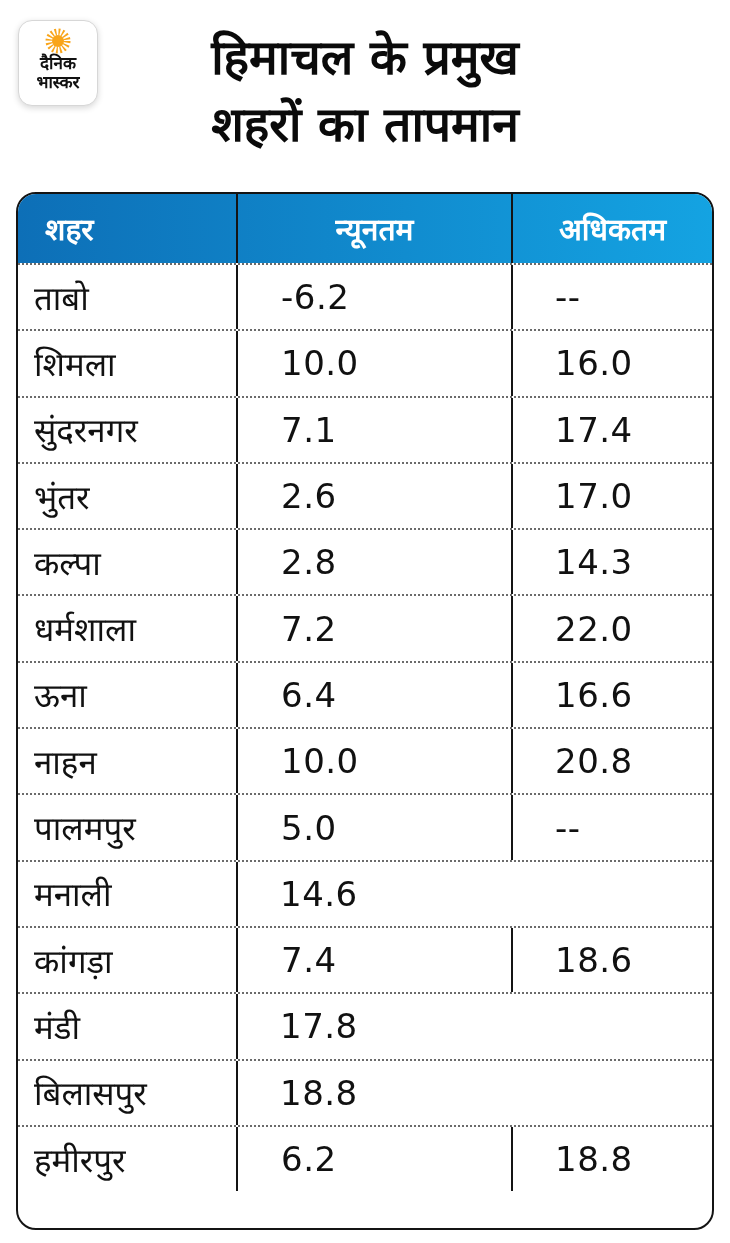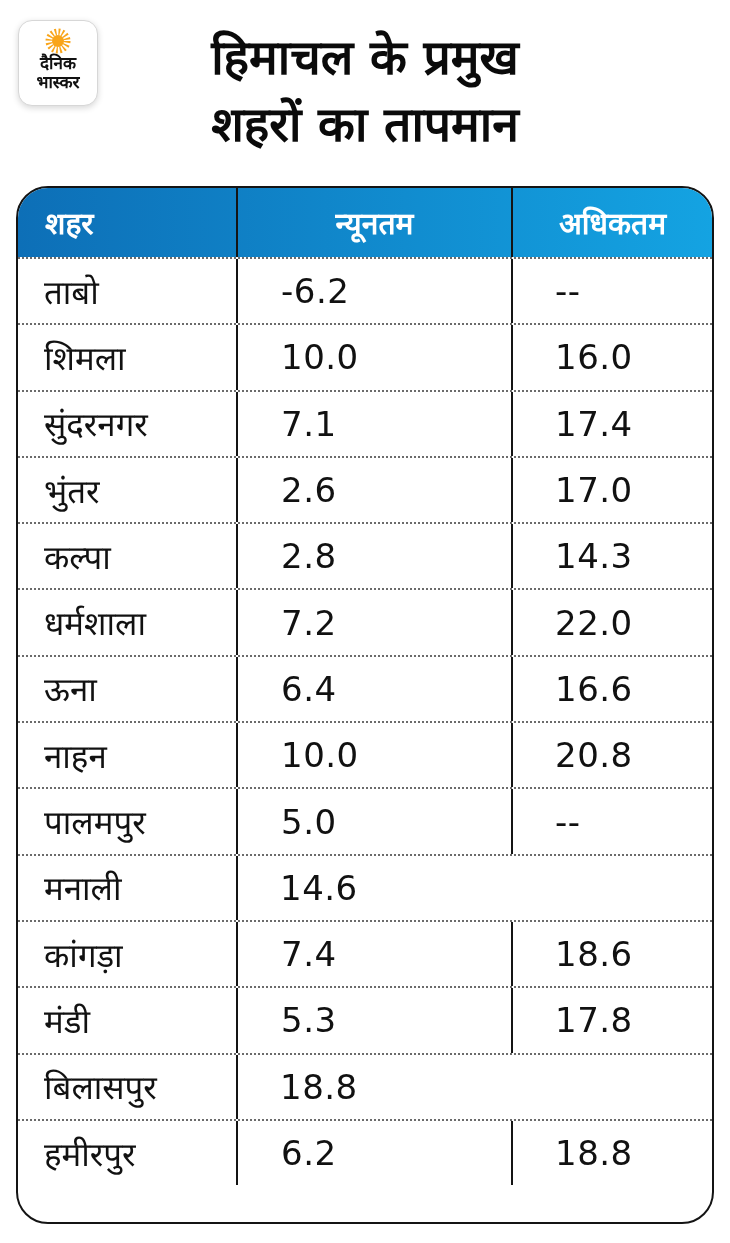--- a/index.html
+++ b/index.html
@@ -18,32 +18,32 @@
   }
   .logo-sun{margin-top:7px;width:26px;height:26px;}
   .logo-text{font-weight:800;font-size:17px;line-height:19px;text-align:center;color:#111;}
   .page-title{
     position:absolute;left:0;right:0;top:8px;margin:16px;
     text-align:center;font-weight:700;font-size:48px;line-height:67px;color:#0a0a0a;
   }
 
   
   .temp-table{
-    position:absolute;left:16px;top:186px;width:694px;height:1034px;
-    border:2px solid #141414;border-radius:32px;overflow:hidden;background:#fff;
+    position:absolute;left:16px;top:192px;width:694px;height:1034px;
+    border:2px solid #141414;border-radius:20px;overflow:hidden;background:#fff;
   }
   .thead{
     display:grid;grid-template-columns:218px 275px 1fr;height:69px;
     color:#ffffff;font-weight:700;font-size:30px;align-items:center;
   }
   .tr{
     display:grid;grid-template-columns:218px 275px 1fr;height:64.3px;
     align-items:center;border-top:2px dotted #6b6b6b;font-size:33px;
   }
-  .c1{padding-left:26px;}
+  .c1{padding-left:16px;}
   .thead .c1{padding-left:27px;}
   .c2,.c3{height:100%;display:flex;align-items:center;border-left:2px solid #141414;}
   .thead .c2,.thead .c3{justify-content:center;}
   .tr .c2{padding-left:43px;}
   .tr .c3{padding-left:42px;}
   .tr .c2,.tr .c3{font-size:34px;letter-spacing:.5px;}
 </style>
 </head>
 <body>
 
@@ -127,21 +127,20 @@
   </div>
 
   <div class="tr">
     <div class="c1">कांगड़ा</div>
     <div class="c2">7.4</div>
     <div class="c3">18.6</div>
   </div>
 
   <div class="tr">
     <div class="c1">मंडी</div>
-    <div class="c2">5.3</div>
     <div class="c3">17.8</div>
   </div>
 
   <div class="tr">
     <div class="c1">बिलासपुर</div>
     <div class="c3">18.8</div>
   </div>
 
   <div class="tr">
     <div class="c1">हमीरपुर</div>

